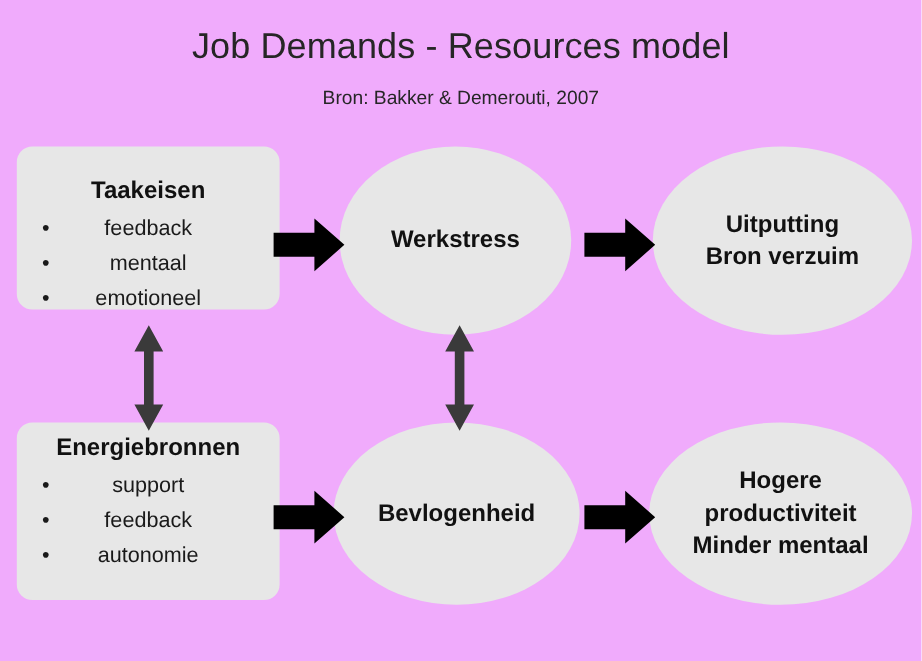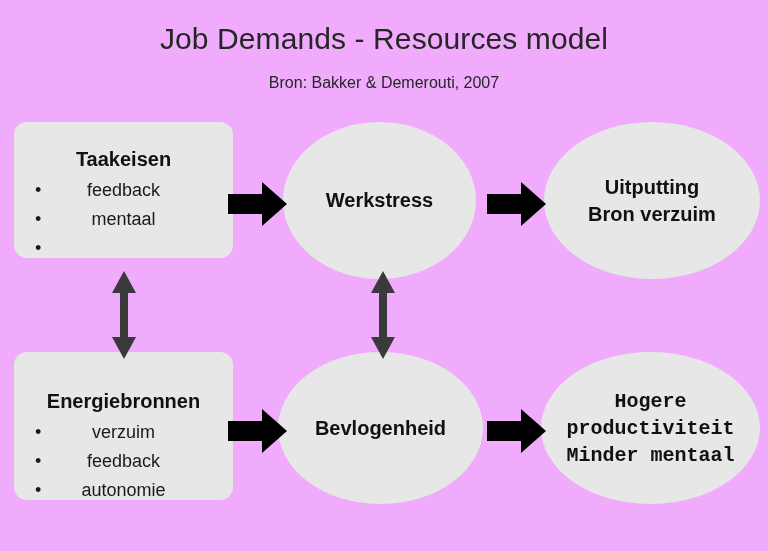--- a/index.html
+++ b/index.html
@@ -131,62 +131,63 @@
       <li>
         <span class="dot">•</span>
         <span>feedback</span>
       </li>
       <li>
         <span class="dot">•</span>
         <span>mentaal</span>
       </li>
       <li>
         <span class="dot">•</span>
+        <span>emotioneel</span>
       </li>
     </ul>
   </div>
 
   <div class="shape shape-ellipse" style="left:283px; top:122px; width:193px; height:157px;">
     <div class="ellipse-label">
       <span class="line">Werkstress</span>
     </div>
   </div>
 
   <div class="shape shape-ellipse" style="left:544px; top:122px; width:216px; height:157px;justify-content:center;">
     <div class="ellipse-label">
       <span class="line">Uitputting</span>
       <span class="line">Bron verzuim</span>
     </div>
   </div>
 
-  <div class="shape shape-box" style="left:14px; top:352px; width:219px; height:148px; justify-content:flex-start; padding-top:36px;">
+  <div class="shape shape-box" style="left:14px; top:352px; width:219px; height:148px; justify-content:flex-start; padding-top:8px;">
     <div class="shape-heading">Energiebronnen</div>
     <ul class="bullets">
       <li>
         <span class="dot">•</span>
-        <span>verzuim</span>
+        <span>support</span>
       </li>
       <li>
         <span class="dot">•</span>
         <span>feedback</span>
       </li>
       <li>
         <span class="dot">•</span>
         <span>autonomie</span>
       </li>
     </ul>
   </div>
 
   <div class="shape shape-ellipse" style="left:278px; top:352px; width:205px; height:152px;">
     <div class="ellipse-label">
       <span class="line">Bevlogenheid</span>
     </div>
   </div>
 
-  <div class="shape shape-ellipse" style="left:541px; top:352px; width:219px; height:152px;font-family:Liberation Mono, monospace;">
+  <div class="shape shape-ellipse" style="left:541px; top:352px; width:219px; height:152px;">
     <div class="ellipse-label">
       <span class="line">Hogere</span>
       <span class="line">productiviteit</span>
       <span class="line">Minder mentaal</span>
     </div>
   </div>
 
   <svg class="arrow" style="left:228px; top:180px;" width="60" height="48" viewBox="0 0 60 48">
     <polygon points="0,14 34,14 34,2 59,24 34,46 34,34 0,34" fill="#000000"></polygon>
   </svg>

